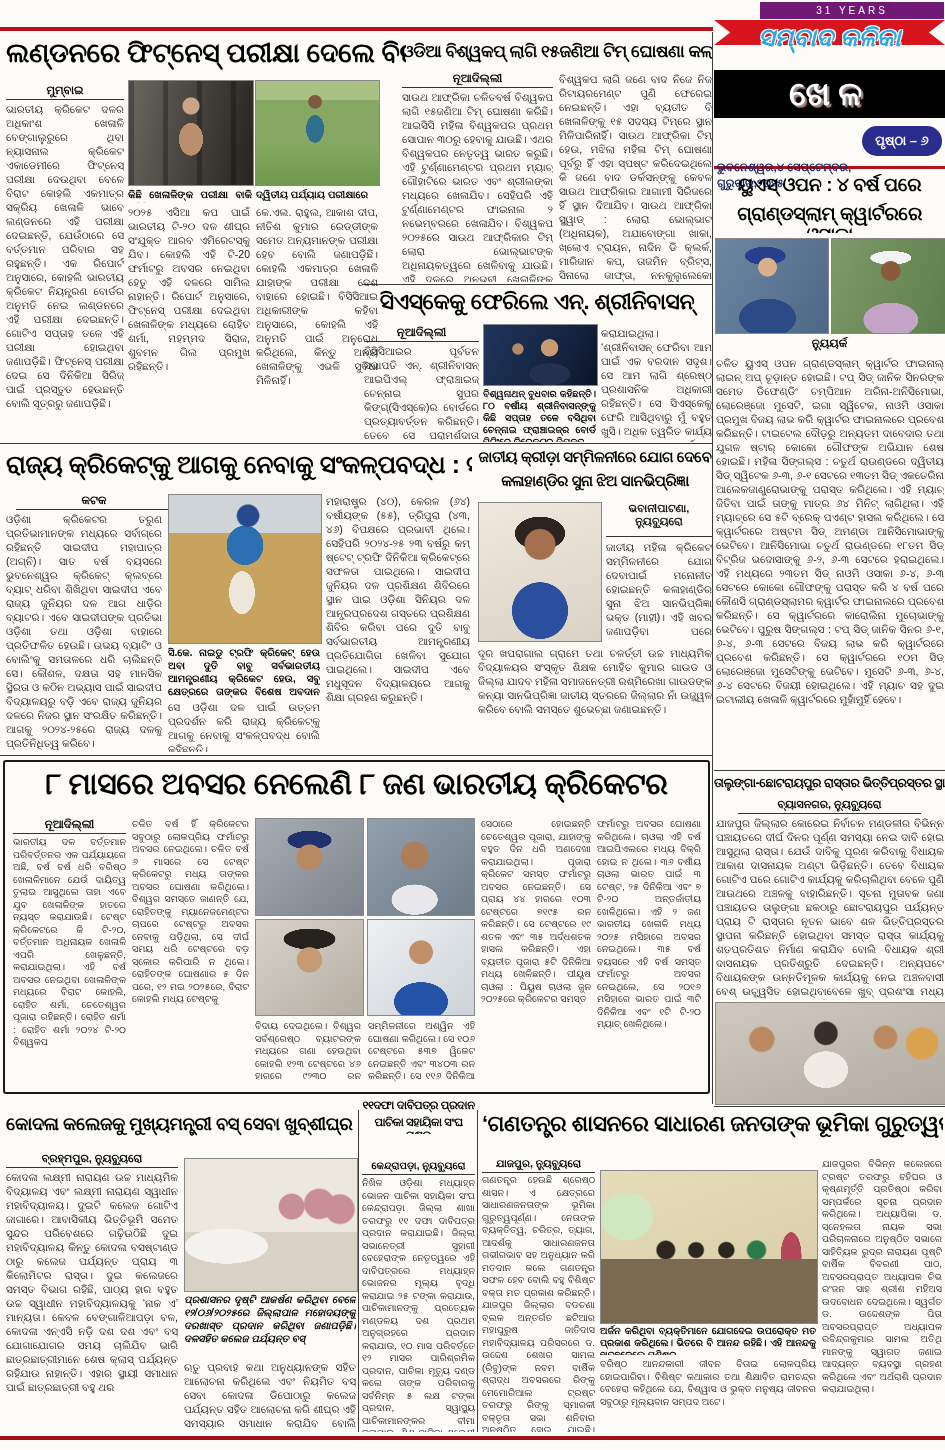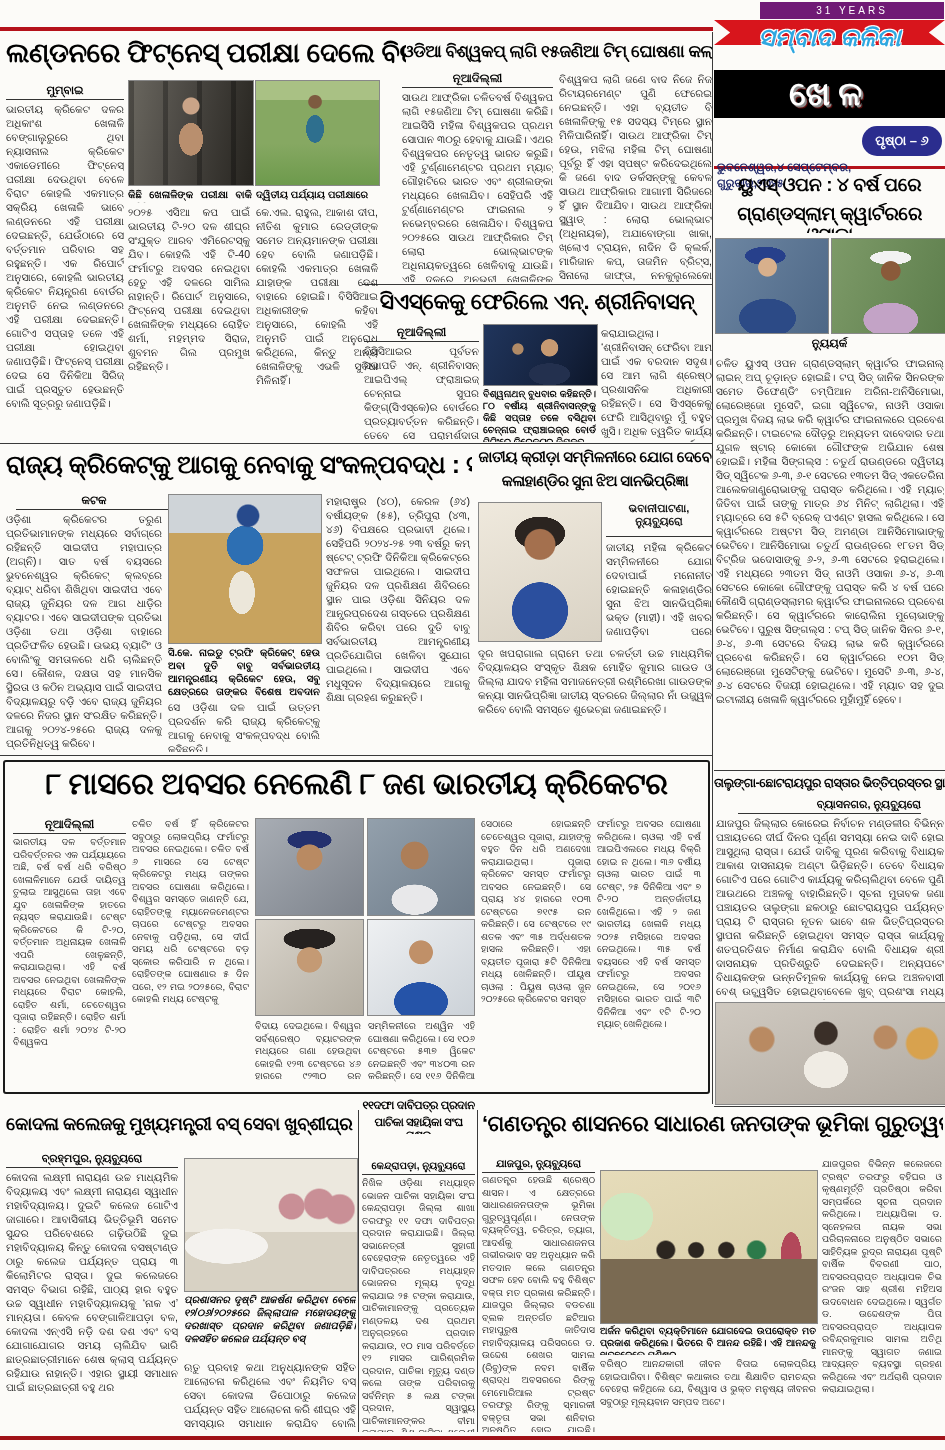--- a/index.html
+++ b/index.html
@@ -147,21 +147,21 @@
   <div class="abs dateline" style="left:714px;top:337px;width:231px;height:16px;border-bottom:none;">ନ୍ୟୁୟର୍କ</div>
   <div class="abs body" style="left:716px;top:356px;width:228px;height:410px;">ଚଳିତ ୟୁଏସ୍ ଓପନ ଗ୍ରାଣ୍ଡସ୍ଲାମ୍ କ୍ୱାର୍ଟର ଫାଇନାଲ୍ ଲାଇନ୍ ଅପ୍ ଚୂଡ଼ାନ୍ତ ହୋଇଛି। ଟପ୍ ସିଡ୍ ଜାନିକ ସିନରଙ୍କ ସମେତ ଡିଫେଣ୍ଡିଂ ଚମ୍ପିଆନ ଅରିନା-ଅନିସିମୋଭା, ଲୋରେଞ୍ଜୋ ମୁସେଟି, ଇଗା ସ୍ୱିଟେକ, ନାଓମି ଓସାକା ପ୍ରମୁଖ ବିଜୟ ଲାଭ କରି କ୍ୱାର୍ଟର ଫାଇନାଲରେ ପ୍ରବେଶ କରିଛନ୍ତି। ଟାଇଟେଲ ଦୌଡ଼ରୁ ଅନ୍ୟତମ ଦାବେଦାର ତଥା ଯୁଗଳ ଷ୍ଟାର୍ କୋକୋ ଗୌଫଙ୍କ ଅଭିଯାନ ଶେଷ ହୋଇଛି। ମହିଳା ସିଙ୍ଗଲ୍ସ : ଚତୁର୍ଥ ରାଉଣ୍ଡରେ ଦ୍ୱିତୀୟ ସିଡ୍ ସ୍ୱିଟେକ ୬-୩, ୬-୧ ସେଟରେ ୧୩ତମ ସିଡ୍ ଏକତେରିନା ଆଲେକଜାଣ୍ଡ୍ରୋଭାଙ୍କୁ ପରାସ୍ତ କରିଥିଲେ। ଏହି ମ୍ୟାଚ୍ ଜିତିବା ପାଇଁ ତାଙ୍କୁ ମାତ୍ର ୬୪ ମିନିଟ୍ ଲାଗିଥିଲା। ଏହି ମ୍ୟାଚ୍‌ରେ ସେ ୫ଟି ବ୍ରେକ୍ ପଏଣ୍ଟ ହାସଲ କରିଥିଲେ। ସେ କ୍ୱାର୍ଟରରେ ଅଷ୍ଟମ ସିଡ୍ ଅମଣ୍ଡା ଆନିସିମୋଭାଙ୍କୁ ଭେଟିବେ। ଆନିସିମୋଭା ଚତୁର୍ଥ ରାଉଣ୍ଡରେ ୧୮ତମ ସିଡ୍ ବିଟ୍ରିଜ ଭଦୋସାଙ୍କୁ ୬-୨, ୬-୩ ସେଟରେ ହରାଇଥିଲେ। ଏହି ମଧ୍ୟରେ ୨୩ତମ ସିଡ୍ ନାଓମି ଓସାକା ୬-୪, ୬-୩ ସେଟରେ କୋକୋ ଗୌଫଙ୍କୁ ପରାସ୍ତ କରି ୪ ବର୍ଷ ପରେ କୌଣସି ଗ୍ରାଣ୍ଡସ୍ଲାମର କ୍ୱାର୍ଟର ଫାଇନାଲରେ ପ୍ରବେଶ କରିଛନ୍ତି। ସେ କ୍ୱାର୍ଟରରେ କାରୋଲିନା ମୁଚୋଭାଙ୍କୁ ଭେଟିବେ। ପୁରୁଷ ସିଙ୍ଗଲ୍ସ : ଟପ୍ ସିଡ୍ ଜାନିକ ସିନର ୬-୧, ୬-୪, ୬-୩ ସେଟରେ ବିଜୟ ଲାଭ କରି କ୍ୱାର୍ଟରରେ ପ୍ରବେଶ କରିଛନ୍ତି। ସେ କ୍ୱାର୍ଟରରେ ୧୦ମ ସିଡ୍ ଲୋରେଞ୍ଜୋ ମୁସେଟିଙ୍କୁ ଭେଟିବେ। ମୁସେଟି ୬-୩, ୬-୪, ୬-୪ ସେଟରେ ବିଜୟୀ ହୋଇଥିଲେ। ଏହି ମ୍ୟାଚ ସହ ଦୁଇ ଇଟାଲୀୟ ଖେଳାଳି କ୍ୱାର୍ଟରରେ ମୁହାଁମୁହିଁ ହେବେ।</div>
 
   <div class="abs hl nowrap" style="left:6px;top:38px;width:400px;height:42px;font-size:27px;">ଲଣ୍ଡନରେ ଫିଟ୍‌ନେସ୍ ପରୀକ୍ଷା ଦେଲେ ବିରାଟ କୋହଲି</div>
   <div class="abs dateline" style="left:6px;top:84px;width:118px;">ମୁମ୍ବାଇ</div>
   <div class="abs body" style="left:6px;top:102px;width:118px;height:340px;">ଭାରତୀୟ କ୍ରିକେଟ ଦଳର ଅଧିକାଂଶ ଖେଳାଳି ବେଙ୍ଗାଲୁରୁରେ ଥିବା ନ୍ୟାସନାଲ କ୍ରିକେଟ ଏକାଡେମୀରେ ଫିଟ୍‌ନେସ୍ ପରୀକ୍ଷା ଦେଉଥିବା ବେଳେ ବିରାଟ କୋହଲି ଏକମାତ୍ର ସକ୍ରିୟ ଖେଳାଳି ଭାବେ ଲଣ୍ଡନରେ ଏହି ପରୀକ୍ଷା ଦେଇଛନ୍ତି, ଯେଉଁଠାରେ ସେ ବର୍ତ୍ତମାନ ପରିବାର ସହ ରହୁଛନ୍ତି। ଏକ ରିପୋର୍ଟ ଅନୁସାରେ, କୋହଲି ଭାରତୀୟ କ୍ରିକେଟ ନିୟନ୍ତ୍ରଣ ବୋର୍ଡର ଅନୁମତି ନେଇ ଲଣ୍ଡନରେ ଏହି ପରୀକ୍ଷା ଦେଇଛନ୍ତି। ଗୋଟିଏ ସପ୍ତାହ ତଳେ ଏହି ପରୀକ୍ଷା ହୋଇଥିବା ଜଣାପଡ଼ିଛି। ଫିଟ୍‌ନେସ୍ ପରୀକ୍ଷା ଦେଇ ସେ ଦିନିକିଆ ସିରିଜ୍ ପାଇଁ ପ୍ରସ୍ତୁତ ହେଉଛନ୍ତି ବୋଲି ସୂତ୍ରରୁ ଜଣାପଡ଼ିଛି।</div>
   <div class="photo ph-gym" style="left:128px;top:80px;width:124px;height:104px;"></div>
   <div class="photo ph-run" style="left:255px;top:80px;width:123px;height:104px;"></div>
   <div class="abs cap" style="left:128px;top:188px;width:124px;height:15px;">କିଛି ଖେଳାଳିଙ୍କ ପରୀକ୍ଷା ବାକି ରହିଛି।</div>
   <div class="abs cap" style="left:256px;top:188px;width:122px;height:15px;">ଦ୍ୱିତୀୟ ପର୍ଯ୍ୟାୟ ପରୀକ୍ଷାରେ</div>
-  <div class="abs body" style="left:128px;top:205px;width:122px;height:237px;">୨୦୨୫ ଏସିଆ କପ ପାଇଁ ଭାରତୀୟ ଟି-୨୦ ଦଳ ଶୀଘ୍ର ସଂଯୁକ୍ତ ଆରବ ଏମିରେଟସ୍‌କୁ ଯିବ। କୋହଲି ଏହି ଟି-40 ଫର୍ମାଟରୁ ଅବସର ନେଇଥିବା ହେତୁ ଏହି ଦଳରେ ସାମିଲ ନାହାନ୍ତି। ରିପୋର୍ଟ ଅନୁସାରେ, ଫିଟ୍‌ନେସ୍ ପରୀକ୍ଷା ଦେଇଥିବା ଖେଳାଳିଙ୍କ ମଧ୍ୟରେ ରୋହିତ ଶର୍ମା, ମହମ୍ମଦ ସିରାଜ, ଶୁବମନ ଗିଲ ପ୍ରମୁଖ ରହିଛନ୍ତି।</div>
+  <div class="abs body" style="left:128px;top:205px;width:122px;height:237px;">୨୦୨୫ ଏସିଆ କପ ପାଇଁ ଭାରତୀୟ ଟି-୨୦ ଦଳ ଶୀଘ୍ର ସଂଯୁକ୍ତ ଆରବ ଏମିରେଟସ୍‌କୁ ଯିବ। କୋହଲି ଏହି ଟି-20 ଫର୍ମାଟରୁ ଅବସର ନେଇଥିବା ହେତୁ ଏହି ଦଳରେ ସାମିଲ ନାହାନ୍ତି। ରିପୋର୍ଟ ଅନୁସାରେ, ଫିଟ୍‌ନେସ୍ ପରୀକ୍ଷା ଦେଇଥିବା ଖେଳାଳିଙ୍କ ମଧ୍ୟରେ ରୋହିତ ଶର୍ମା, ମହମ୍ମଦ ସିରାଜ, ଶୁବମନ ଗିଲ ପ୍ରମୁଖ ରହିଛନ୍ତି।</div>
   <div class="abs body" style="left:256px;top:205px;width:122px;height:237px;">କେ.ଏଲ. ରାହୁଲ, ଆକାଶ ଦୀପ, ନୀତିଶ କୁମାର ରେଡ୍ଡୀଙ୍କ ସମେତ ଅନ୍ୟମାନଙ୍କ ପରୀକ୍ଷା ହେବ ବୋଲି ଜଣାପଡ଼ିଛି। କୋହଲି ଏକମାତ୍ର ଖେଳାଳି ଯାହାଙ୍କ ପରୀକ୍ଷା ଦେଶ ବାହାରେ ହୋଇଛି। ବିସିସିଆଇ ଅଧିକାରୀଙ୍କ କହିବା ଅନୁସାରେ, କୋହଲି ଏହି ଅନୁମତି ପାଇଁ ଅନୁରୋଧ କରିଥିଲେ, କିନ୍ତୁ ଅନ୍ୟ ଖେଳାଳିଙ୍କୁ ଏଭଳି ସୁବିଧା ମିଳିନାହିଁ।</div>
 
   <div class="abs hl nowrap" style="left:402px;top:42px;width:310px;height:28px;font-size:17px;">ଓଡିଆ ବିଶ୍ୱକପ୍ ଲାଗି ୧୫ଜଣିଆ ଟିମ୍ ଘୋଷଣା କଲା ସାଉଥ ଆଫ୍ରିକା</div>
   <div class="abs dateline" style="left:402px;top:72px;width:151px;">ନୂଆଦିଲ୍ଲୀ</div>
   <div class="abs body" style="left:402px;top:90px;width:151px;height:192px;">ସାଉଥ ଆଫ୍ରିକା ଚଳିତବର୍ଷ ବିଶ୍ୱକପ ଲାଗି ୧୫ଜଣିଆ ଟିମ୍ ଘୋଷଣା କରିଛି। ଆଇସିସି ମହିଳା ବିଶ୍ୱକପର ପ୍ରଥମ ସୋପାନ ୩୦ରୁ ହେବାକୁ ଯାଉଛି। ଏଥର ବିଶ୍ୱକପର ନେତୃତ୍ୱ ଭାରତ କରୁଛି। ଏହି ଟୁର୍ଣ୍ଣାମେଣ୍ଟର ପ୍ରଥମ ମ୍ୟାଚ୍ ଗୌହାଟିରେ ଭାରତ ଏବଂ ଶ୍ରୀଲଙ୍କା ମଧ୍ୟରେ ଖେଳାଯିବ। ସେହିପରି ଏହି ଟୁର୍ଣ୍ଣାମେଣ୍ଟର ଫାଇନାଲ ୨ ନଭେମ୍ବରରେ ଖେଳାଯିବ। ବିଶ୍ୱକପ ୨୦୨୫ରେ ସାଉଥ ଆଫ୍ରିକାର ଟିମ୍ ଲୋରା ଭୋଲ୍‌ଭାଟଙ୍କ ଅଧିନାୟକତ୍ୱରେ ଖେଳିବାକୁ ଯାଉଛି। ଏହି ଦଳରେ ଅନୁଭବୀ ଖେଳାଳିଙ୍କ ଟିମ୍‌ରେ ସ୍ଥାନ ମିଳିଛି।</div>
   <div class="abs body" style="left:559px;top:72px;width:153px;height:210px;">ବିଶ୍ୱକପ ଲାଗି ଜଣେ ବାଦ ନିଜେ ନିଜ ରିଟାୟରମେଣ୍ଟ ପୁଣି ଫେରେଇ ନେଇଛନ୍ତି। ଏହା ବ୍ୟତୀତ ବି ଖେଳାଳିଙ୍କୁ ୧୫ ସଦସ୍ୟ ଟିମ୍‌ରେ ସ୍ଥାନ ମିଳିପାରିନାହିଁ। ସାଉଥ ଆଫ୍ରିକା ଟିମ୍ ହେଉ, ମଝିଲା ମହିଳା ଟିମ୍ ଘୋଷଣା ପୂର୍ବରୁ ହିଁ ଏହା ସ୍ପଷ୍ଟ କରିଦେଇଥିଲେ କି ଜଣେ ବାଦ ଡର୍କସନ୍‌ଙ୍କୁ କେବଳ ସାଉଥ ଆଫ୍ରିକାର ଆଗାମୀ ସିରିଜରେ ହିଁ ସ୍ଥାନ ଦିଆଯିବ। ସାଉଥ ଆଫ୍ରିକା ସ୍କ୍ୱାଡ୍ : ଲୋରା ଭୋଲ୍‌ଭାଟ (ଅଧିନାୟକ), ଅଯାବୋଙ୍ଗା ଖାକା, ଖ୍ଲୋଏ ଟ୍ରାୟନ, ନାଦିନ ଡି କ୍ଲର୍କ, ମାରିଜାନ କପ୍, ତାଜମିନ ବ୍ରିଟ୍ସ, ସିନାଲୋ ଜାଫ୍ତା, ନନକୁଲୁଲେକୋ ମ୍ଲାବା, ଏନେରୀ ଡର୍କସନ, ଏନେକେ ବସ୍, ମସାବାତା କ୍ଲାସ୍, ସୁନେ ଲୁସ୍, କାରାବୋ ମେସୋ, ଟୁମି ସେଖୁଖୁନେ ଏବଂ ନୋଲୁମିସୋ ଶାଙ୍ଗାସେ।</div>
 
   <div class="abs hl nowrap center" style="left:362px;top:290px;width:350px;height:32px;font-size:22px;">ସିଏସ୍‌କେକୁ ଫେରିଲେ ଏନ୍. ଶ୍ରୀନିବାସନ୍</div>
   <div class="abs dateline" style="left:364px;top:326px;width:115px;">ନୂଆଦିଲ୍ଲୀ</div>
   <div class="abs body" style="left:364px;top:344px;width:115px;height:98px;">ବିସିସିଆଇର ପୂର୍ବତନ ସଭାପତି ଏନ୍. ଶ୍ରୀନିବାସନ୍ ଆଇପିଏଲ୍ ଫ୍ରାଞ୍ଚାଇଜ୍ ଚେନ୍ନାଇ ସୁପର କିଙ୍ଗ୍(ସିଏସ୍‌କେ)ର ବୋର୍ଡରେ ପ୍ରତ୍ୟାବର୍ତ୍ତନ କରିଛନ୍ତି। ତେବେ ସେ ପରାମର୍ଶଦାତା ଭାବେ କାର୍ଯ୍ୟ କରିବେ। କିନ୍ତୁ ଏହା ଫ୍ରାଞ୍ଚାଇଜ୍ ପାଇଁ ଏକ ବରଦାନ ବୋଲି ସିଇଓ କାଶୀ</div>
@@ -171,21 +171,21 @@
 
   <div class="abs hl nowrap" style="left:6px;top:450px;width:466px;height:40px;font-size:25px;">ରାଜ୍ୟ କ୍ରିକେଟ୍‌କୁ ଆଗକୁ ନେବାକୁ ସଂକଳ୍ପବଦ୍ଧ : ସାଇଦୀପ</div>
   <div class="abs dateline" style="left:16px;top:494px;width:156px;">କଟକ</div>
   <div class="abs body" style="left:6px;top:512px;width:156px;height:240px;">ଓଡ଼ିଶା କ୍ରିକେଟର ତରୁଣ ପ୍ରତିଭାମାନଙ୍କ ମଧ୍ୟରେ ସର୍ବାଗ୍ରେ ରହିଛନ୍ତି ସାଇଦୀପ ମହାପାତ୍ର (ଅଗ୍ନି)। ସାତ ବର୍ଷ ବୟସରେ ଭୁବନେଶ୍ୱର କ୍ରିକେଟ୍ କ୍ଲବ୍‌ରେ ବ୍ୟାଟ୍ ଧରିବା ଶିଖିଥିବା ସାଇଦୀପ ଏବେ ରାଜ୍ୟ ଜୁନିୟର ଦଳ ଆଗ ଧାଡ଼ିର ବ୍ୟାଟର। ଏବେ ସାଇଦୀପଙ୍କ ପ୍ରତିଭା ଓଡ଼ିଶା ତଥା ଓଡ଼ିଶା ବାହାରେ ପ୍ରତିଫଳିତ ହେଉଛି। ଉଭୟ ବ୍ୟାଟିଂ ଓ ବୋଲିଂକୁ ସମତାଳରେ ଧରି ଚାଲିଛନ୍ତି ସେ। କୌଶଳ, ଦକ୍ଷତା ସହ ମାନସିକ ସ୍ଥିରତା ଓ କଠିନ ଅଭ୍ୟାସ ପାଇଁ ସାଇଦୀପ ବିଦ୍ୟାଳୟରୁ ବଡ଼ି ଏବେ ରାଜ୍ୟ ଜୁନିୟର ଦଳରେ ନିଜର ସ୍ଥାନ ସଂରକ୍ଷିତ କରିଛନ୍ତି। ଆଗକୁ ୨୦୨୪-୨୫ରେ ରାଜ୍ୟ ଦଳକୁ ପ୍ରତିନିଧିତ୍ୱ କରିବେ।</div>
   <div class="photo ph-saideep" style="left:168px;top:494px;width:152px;height:148px;"></div>
   <div class="abs cap" style="left:168px;top:646px;width:152px;height:52px;">ସି.କେ. ନାଇଡୁ ଟ୍ରଫି କ୍ରିକେଟ୍ ହେଉ ଅବା ଦୁତି ବାବୁ ସର୍ବଭାରତୀୟ ଆମନ୍ତ୍ରଣୀୟ କ୍ରିକେଟ ହେଉ, ସବୁ କ୍ଷେତ୍ରରେ ତାଙ୍କର ବିଶେଷ ଅବଦାନ ରହିଛି।</div>
   <div class="abs body" style="left:168px;top:700px;width:152px;height:52px;">ସେ ଓଡ଼ିଶା ଦଳ ପାଇଁ ଉତ୍ତମ ପ୍ରଦର୍ଶନ କରି ରାଜ୍ୟ କ୍ରିକେଟ୍‌କୁ ଆଗକୁ ନେବାକୁ ସଂକଳ୍ପବଦ୍ଧ ବୋଲି କହିଛନ୍ତି।</div>
   <div class="abs body" style="left:326px;top:494px;width:144px;height:258px;">ମହାରାଷ୍ଟ୍ର (୪୦), କେରଳ (୬୪) ବର୍ଷୀୟଙ୍କ (୫୫), ତ୍ରିପୁରା (୪୩, ୪୬) ବିପକ୍ଷରେ ପ୍ରଭାବୀ ଥିଲେ। ସେହିପରି ୨୦୨୪-୨୫ ୨୩ ବର୍ଷରୁ କମ୍ ଷ୍ଟେଟ୍ ଟ୍ରଫି ଦିନିକିଆ କ୍ରିକେଟ୍‌ରେ ସଫଳତା ପାଇଥିଲେ। ସାଇଦୀପ ଜୁନିୟର ଦଳ ପ୍ରଶିକ୍ଷଣ ଶିବିରରେ ସ୍ଥାନ ପାଇ ଓଡ଼ିଶା ସିନିୟର ଦଳ ଆନ୍ଧ୍ରପ୍ରଦେଶ ଗସ୍ତରେ ପ୍ରଶିକ୍ଷଣ ଶିବିର କରିବା ପରେ ଦୁତି ବାବୁ ସର୍ବଭାରତୀୟ ଆମନ୍ତ୍ରଣୀୟ ପ୍ରତିଯୋଗିତା ଖେଳିବା ସୁଯୋଗ ପାଇଥିଲେ। ସାଇଦୀପ ଏବେ ମଧୁସୂଦନ ବିଦ୍ୟାଳୟରେ ଆଗକୁ ଶିକ୍ଷା ଗ୍ରହଣ କରୁଛନ୍ତି।</div>
 
   <div class="abs hl center" style="left:478px;top:449px;width:234px;height:23px;font-size:15px;">ଜାତୀୟ କ୍ରୀଡ଼ା ସମ୍ମିଳନୀରେ ଯୋଗ ଦେବେ</div>
-  <div class="abs hl center" style="left:478px;top:473px;width:234px;height:25px;font-size:15px;font-family:Liberation Serif, serif;">କଳାହାଣ୍ଡିର ସୁନା ଝିଅ ସାନଭିପ୍ରିଜ୍ଞା</div>
+  <div class="abs hl center" style="left:478px;top:473px;width:234px;height:25px;font-size:15px;">କଳାହାଣ୍ଡିର ସୁନା ଝିଅ ସାନଭିପ୍ରିଜ୍ଞା</div>
   <div class="photo ph-girl" style="left:478px;top:502px;width:122px;height:138px;"></div>
   <div class="abs" style="left:606px;top:502px;width:106px;height:34px;font-weight:bold;font-size:11px;text-align:center;border-bottom:1px solid #333;">
     <div>ଭବାନୀପାଟଣା,</div>
     <div>ନ୍ୟୁବ୍ୟୁରୋ</div>
   </div>
   <div class="abs body" style="left:606px;top:540px;width:106px;height:100px;">ଜାତୀୟ ମହିଳା କ୍ରିକେଟ ସମ୍ମିଳନୀରେ ଯୋଗ ଦେବାପାଇଁ ମନୋନୀତ ହୋଇଛନ୍ତି କଳାହାଣ୍ଡିର ସୁନା ଝିଅ ସାନଭିପ୍ରିଜ୍ଞା ଭକ୍ତ (ମାହୀ)। ଏହି ଖବର ଜଣାପଡ଼ିବା ପରେ ଜିଲ୍ଲାରେ ଖୁସିର ଲହରୀ ଖେଳିଯାଇଛି। ଜିଲ୍ଲାର କୋକସରା</div>
   <div class="abs body" style="left:478px;top:646px;width:234px;height:106px;">ଦୂର ଖପରାଗାଲ ଗ୍ରାମେ ତଥା ଚଳର୍ତ୍ତୀ ଉଚ୍ଚ ମାଧ୍ୟମିକ ବିଦ୍ୟାଳୟର ସଂସ୍କୃତ ଶିକ୍ଷକ ମୋହିତ କୁମାର ଗାଉଡ ଓ ଜିଲ୍ଲା ଯାଦବ ମହିଳା ସମାଜନେତ୍ରୀ ରଶ୍ମିରେଖା ଗାଉଡଙ୍କ କନ୍ୟା ସାନଭିପ୍ରିଜ୍ଞା ଜାତୀୟ ସ୍ତରରେ ଜିଲ୍ଲାର ନାଁ ଉଜ୍ଜ୍ୱଳ କରିବେ ବୋଲି ସମସ୍ତେ ଶୁଭେଚ୍ଛା ଜଣାଇଛନ୍ତି।</div>
 
   <div class="retbox" style="left:3px;top:760px;width:703px;height:330px;">
     <div class="abs hl nowrap center" style="left:0;top:5px;width:703px;height:46px;font-size:30px;">୮ ମାସରେ ଅବସର ନେଲେଣି ୮ ଜଣ ଭାରତୀୟ କ୍ରିକେଟର</div>
@@ -198,21 +198,21 @@
       <div class="ph-virat"></div>
       <div class="ph-pujara"></div>
     </div>
     <div class="abs body-sm" style="left:250px;top:258px;width:106px;height:62px;">ବିଦାୟ ଦେଇଥିଲେ। ବିଶ୍ୱର ସର୍ବଶ୍ରେଷ୍ଠ ବ୍ୟାଟରଙ୍କ ମଧ୍ୟରେ ଗଣା ହେଉଥିବା କୋହଲି ୧୨୩ ଟେଷ୍ଟରେ ୪୬ ହାରରେ ୯୨୩୦ ରନ କରିଥିଲେ, ଯେଉଁଥିରେ ୩୦ ଶତକ ଏବଂ ୩୧ ଅର୍ଦ୍ଧଶତକ ଅନ୍ତର୍ଭୁକ୍ତ। ଆର ଅଶ୍ୱିନ : ଅଶ୍ୱିନ ୧୮ ଡିସେମ୍ବର ୨୦୨୪ରେ ଅନ୍ତର୍ଜାତୀୟ କ୍ରିକେଟରୁ ଅବସର ନେଇଥିଲେ। ତାଙ୍କା ଟେଷ୍ଟ ପରେ ଏକ ସାମ୍ବାଦିକ</div>
     <div class="abs body-sm" style="left:363px;top:258px;width:107px;height:62px;">ସମ୍ମିଳନୀରେ ଅଶ୍ୱିନ ଏହି ଘୋଷଣା କରିଥିଲେ। ସେ ୧୦୬ ଟେଷ୍ଟରେ ୫୩୭ ୱିକେଟ ନେଇଛନ୍ତି ଏବଂ ୩୪୦୩ ରନ କରିଛନ୍ତି। ସେ ୧୧୬ ଦିନିକିଆ ଏବଂ ୬୫ ଟି-୨୦ ମ୍ୟାଚ୍ ଖେଳିଛନ୍ତି। ଚେତେଶ୍ୱର ପୂଜାରା : ସଦ୍ୟତମ ଅବସର ନେଇଥିବା ଭାରତୀୟ</div>
     <div class="abs body-sm" style="left:476px;top:56px;width:110px;height:264px;">ସେଠାରେ ହୋଇଛନ୍ତି ଚେତେଶ୍ୱର ପୂଜାରା, ଯାହାଙ୍କୁ ବହୁତ ଦିନ ଧରି ଅଣଦେଖା କରାଯାଇଥିଲା। ପୂଜାରା କ୍ରିକେଟ ସମସ୍ତ ଫର୍ମାଟରୁ ଅବସର ନେଇଛନ୍ତି। ସେ ପ୍ରାୟ ୪୪ ହାରରେ ୧୦୩ ଟେଷ୍ଟରେ ୭୧୯୫ ରନ କରିଛନ୍ତି। ସେ ଟେଷ୍ଟରେ ୧୯ ଶତକ ଏବଂ ୩୫ ଅର୍ଦ୍ଧଶତକ ହାସଲ କରିଛନ୍ତି। ଏହା ବ୍ୟତୀତ ପୂଜାରା ୫ଟି ଦିନିକିଆ ମଧ୍ୟ ଖେଳିଛନ୍ତି। ପୀୟୂଷ ଚାଓଲା : ପିୟୁଷ ଚାଓଲା ଜୁନ ୨୦୨୫ରେ କ୍ରିକେଟର ସମସ୍ତ</div>
     <div class="abs body-sm" style="left:592px;top:56px;width:104px;height:264px;">ଫର୍ମାଟରୁ ଅବସର ଘୋଷଣା କରିଥିଲେ। ଚାଓଲା ଏହି ବର୍ଷ ଆଇପିଏଲରେ ମଧ୍ୟ ବିକ୍ରି ହୋଇ ନ ଥିଲେ। ୩୬ ବର୍ଷୀୟ ଚାଓଲା ଭାରତ ପାଇଁ ୩ ଟେଷ୍ଟ, ୨୫ ଦିନିକିଆ ଏବଂ ୭ ଟି-୨୦ ଅନ୍ତର୍ଜାତୀୟ ଖେଳିଥିଲେ। ଏହି ୨ ଜଣ ଭାରତୀୟ ଖେଳାଳି ମଧ୍ୟ ୨୦୨୫ ମସିହାରେ ଅବସର ନେଇଥିଲେ। ୩୫ ବର୍ଷ ବୟସରେ ଏହି ବର୍ଷ ସମସ୍ତ ଫର୍ମାଟରୁ ଅବସର ନେଇଥିଲେ, ସେ ୨୦୧୬ ମସିହାରେ ଭାରତ ପାଇଁ ୩ଟି ଦିନିକିଆ ଏବଂ ୧ଟି ଟି-୨୦ ମ୍ୟାଚ୍ ଖେଳିଥିଲେ।</div>
   </div>
 
   <div class="abs hl nowrap center" style="left:714px;top:776px;width:231px;height:20px;font-size:12.5px;">ତାଲୁଙ୍ଗା-ଛୋଟରାୟପୁର ରାସ୍ତାର ଭିତ୍ତିପ୍ରସ୍ତର ସ୍ଥାପନ କଲେ ବିଧାୟକ</div>
-  <div class="abs dateline" style="left:738px;top:798px;width:183px;font-size:11px;text-align:right;">ବ୍ୟାସନଗର, ନ୍ୟୁବ୍ୟୁରୋ</div>
+  <div class="abs dateline" style="left:738px;top:798px;width:183px;font-size:11px;">ବ୍ୟାସନଗର, ନ୍ୟୁବ୍ୟୁରୋ</div>
   <div class="abs body" style="left:716px;top:816px;width:228px;height:184px;">ଯାଜପୁର ଜିଲ୍ଲାର କୋରେଇ ନିର୍ବାଚନ ମଣ୍ଡଳୀର ବିଭିନ୍ନ ପଞ୍ଚାୟତରେ ଦୀର୍ଘ ଦିନର ପୂର୍ଣ୍ଣ ସମସ୍ୟା ନେଇ ଦାବି ହୋଇ ଆସୁଥିଲା ରାସ୍ତା। ଯେଉଁ ଦାବିକୁ ପୂରଣ କରିବାକୁ ବିଧାୟକ ଆକାଶ ଦାସନାୟକ ଅଣ୍ଟା ଭିଡ଼ିଛନ୍ତି। ତେବେ ବିଧାୟକ ଗୋଟିଏ ପରେ ଗୋଟିଏ କାର୍ଯ୍ୟକୁ କରିଚାଲିଥିବା ବେଳେ ପୁଣି ଆଉଥରେ ଅଞ୍ଚଳକୁ ବାହାରିଛନ୍ତି। ସୂଚନା ମୁତାବକ ଜଣା ପଞ୍ଚାୟତର ତାଲୁଙ୍ଗା ଛକଠାରୁ ଛୋଟରାୟପୁର ପର୍ଯ୍ୟନ୍ତ ପ୍ରାୟ ଟି ରାସ୍ତାର ନୂତନ ଭାବେ ଶଳ ଭିତ୍ତିପ୍ରସ୍ତର ସ୍ଥାପନା କରିଛନ୍ତି ହୋଇଥିବା ସମସ୍ତ ରାସ୍ତା କାର୍ଯ୍ୟକୁ ଶତପ୍ରତିଶତ ନିର୍ମାଣ କରାଯିବ ବୋଲି ବିଧାୟକ ଶ୍ରୀ ଦାସନାୟକ ପ୍ରତିଶ୍ରୁତି ଦେଇଛନ୍ତି। ଅନ୍ୟପଟେ ବିଧାୟକଙ୍କ ଉନ୍ନତିମୂଳକ କାର୍ଯ୍ୟକୁ ନେଇ ଅଞ୍ଚଳବାସୀ ବେଶ୍ ଉଚ୍ଛ୍ୱସିତ ହୋଇଥିବାବେଳେ ଖୁବ୍ ପ୍ରଶଂସା ମଧ୍ୟ କରିଛନ୍ତି। ଅନୁଷ୍ଠିତ କାର୍ଯ୍ୟକ୍ରମରେ ବିଜେପିର ବରିଷ୍ଠ କାର୍ଯ୍ୟକର୍ତ୍ତାଙ୍କ ସମେତ ଶତାଧିକ ବିଜେପି ମହିଳା ଓ ପୁରୁଷ କାର୍ଯ୍ୟକର୍ତ୍ତା ଯୋଗ ଦେଇଥିଲେ।</div>
   <div class="photo ph-talunga" style="left:715px;top:1002px;width:229px;height:101px;"></div>
 
   <div class="abs hl nowrap" style="left:6px;top:1114px;width:350px;height:34px;font-size:18px;">କୋଦଳା କଲେଜକୁ ମୁଖ୍ୟମନ୍ତ୍ରୀ ବସ୍ ସେବା ଖୁବ୍‌ଶୀଘ୍ର : ଜିଲ୍ଲାପାଳ</div>
   <div class="abs dateline" style="left:6px;top:1152px;width:172px;font-size:11px;">ବ୍ରହ୍ମପୁର, ନ୍ୟୁବ୍ୟୁରୋ</div>
   <div class="abs body" style="left:6px;top:1170px;width:172px;height:262px;">କୋଦଳା ଲକ୍ଷ୍ମୀ ନାରାୟଣ ଉଚ୍ଚ ମାଧ୍ୟମିକ ବିଦ୍ୟାଳୟ ଏବଂ ଲକ୍ଷ୍ମୀ ନାରାୟଣ ସ୍ୱାଧୀନ ମହାବିଦ୍ୟାଳୟ। ଦୁଇଟି କଲେଜ ଗୋଟିଏ ଜାଗାରେ। ଆବାସିକୀୟ ଭିତ୍ତିଭୂମି ସମେତ ସୁନ୍ଦର ପରିବେଶରେ ଗଢ଼ିଉଠିଛି ଦୁଇ ମହାବିଦ୍ୟାଳୟ କିନ୍ତୁ କୋଦଳା ବସଷ୍ଟାଣ୍ଡ ଠାରୁ କଲେଜ ପର୍ଯ୍ୟନ୍ତ ପ୍ରାୟ ୩ କିଲୋମିଟର ରାସ୍ତା। ଦୁଇ କଲେଜରେ ସମସ୍ତ ବିଭାଗ ରହିଛି, ପାଠ୍ୟ ହାର ବହୁତ ଉଚ୍ଚ ସ୍ୱାଧୀନ ମହାବିଦ୍ୟାଳୟକୁ ‘ନାକ ଏ’ ମାନ୍ୟତା। କେବଳ ବେଙ୍ଗାଳିଆପଡ଼ା ବଳ, କୋଦଳା ଏନ୍‌ଏସି ନଡ଼ି ଦଶ ଦଶ ଏବଂ ବସ୍ ଯୋଗାଯୋଗର ସମୟ ଚାଲିଯିବ ଭାରି ଛାତ୍ରଛାତ୍ରୀମାନେ ଶେଷ କ୍ଲାସ୍ ପର୍ଯ୍ୟନ୍ତ ରହିଯାଉ ନାହାନ୍ତି। ଏହାର ସ୍ଥାୟୀ ସମାଧାନ ପାଇଁ ଛାତ୍ରଛାତ୍ରୀ ବହୁ ଥର</div>
   <div class="photo ph-kodala" style="left:184px;top:1158px;width:172px;height:132px;"></div>
   <div class="abs cap" style="left:184px;top:1293px;width:172px;height:64px;font-style:italic;">ପ୍ରଶାସନର ଦୃଷ୍ଟି ଆକର୍ଷଣ କରିଥିବା ବେଳେ ୧୨/୦୬/୨୦୨୫ରେ ଜିଲ୍ଲାପାଳ ମହୋଦୟଙ୍କୁ ଦରଖାସ୍ତ ପ୍ରଦାନ କରିଥିବା ଜଣାପଡ଼ିଛି। ଦଳସହିତ କଲେଜ ପର୍ଯ୍ୟନ୍ତ ବସ୍</div>
   <div class="abs body" style="left:184px;top:1360px;width:172px;height:72px;">ଋତୁ ପ୍ରବାହ କଥା ଅନୁଧ୍ୟାନଙ୍କ ସହିତ ଆଲୋଚନା କରିଥିଲେ ଏବଂ ନିୟମିତ ବସ୍ ସେବା କୋଦଳା ଡିପୋଠାରୁ କଲେଜ ପର୍ଯ୍ୟନ୍ତ ସହିତ ଆଲୋଚନା କରି ଶୀଘ୍ର ଏହି ସମସ୍ୟାର ସମାଧାନ କରାଯିବ ବୋଲି ପ୍ରତିଶ୍ରୁତି ଦେଇଥିଲେ।</div>
 

